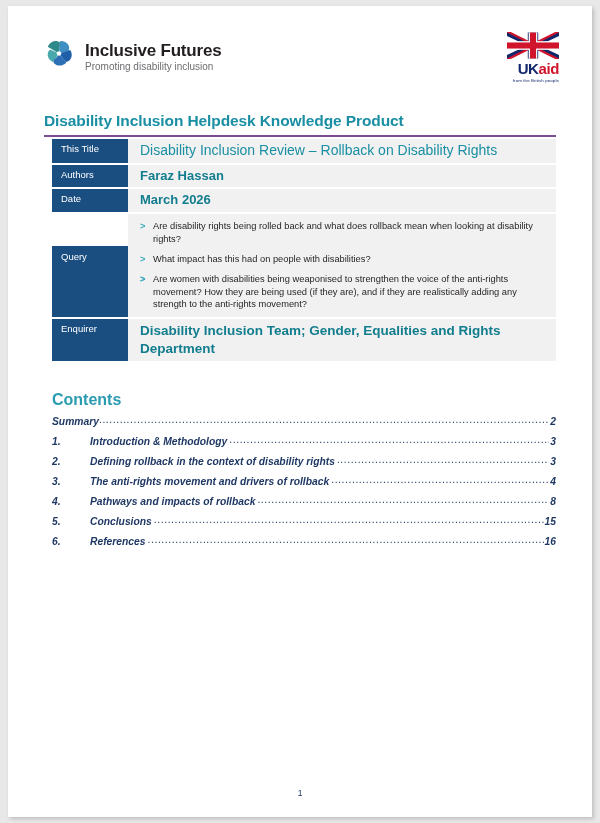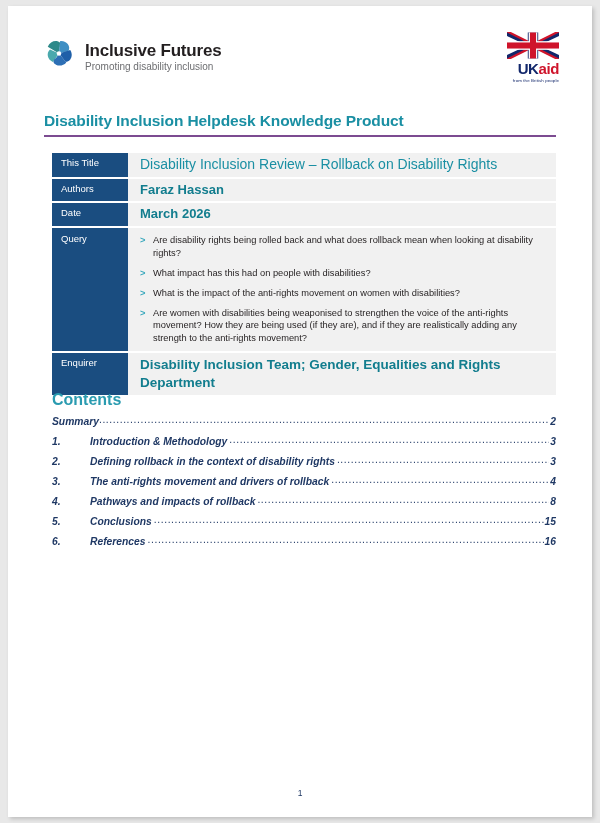--- a/index.html
+++ b/index.html
@@ -106,21 +106,21 @@
     margin-top: 5px;
     height: 2px;
     background: #7c4b91;
     width: 100%;
   }
 
   
   .meta-table {
     position: absolute;
     left: 44px;
-    top: 147px;
+    top: 133px;
     width: 504px;
   }
   .meta-row {
     display: flex;
     margin-bottom: 2px;
     align-items: stretch;
   }
   .meta-label {
     flex: 0 0 76px;
     background: #1a4d80;
@@ -145,21 +145,21 @@
     color: #127d8e;
     font-weight: bold;
     line-height: 1.3;
   }
   .val-enq {
     font-size: 13.5px;
     color: #127d8e;
     font-weight: bold;
     line-height: 1.32;
   }
-  .meta-row.query .meta-label { padding-top: 5px; }
+  .meta-row.query .meta-label { padding-top: 5px; margin-top: 32px; }
   .meta-row.query .meta-value { padding: 6px 12px 6px 12px; }
   .qlist { margin: 0; padding: 0; list-style: none; }
   .qitem {
     position: relative;
     padding-left: 13px;
     font-size: 9.3px;
     color: #231f20;
     line-height: 1.38;
     margin-bottom: 7px;
   }
@@ -310,21 +310,20 @@
             <li class="qitem">
               <span class="qchev">&gt;</span>
               <span>Are disability rights being rolled back and what does rollback mean when looking at disability rights?</span>
             </li>
             <li class="qitem">
               <span class="qchev">&gt;</span>
               <span>What impact has this had on people with disabilities?</span>
             </li>
             <li class="qitem">
               <span class="qchev">&gt;</span>
-              <span>What is the impact of the anti-rights movement on women with disabilities?</span>
             </li>
             <li class="qitem">
               <span class="qchev">&gt;</span>
               <span>Are women with disabilities being weaponised to strengthen the voice of the anti-rights movement? How they are being used (if they are), and if they are realistically adding any strength to the anti-rights movement?</span>
             </li>
           </ul>
         </div>
       </div>
 
       <div class="meta-row">

